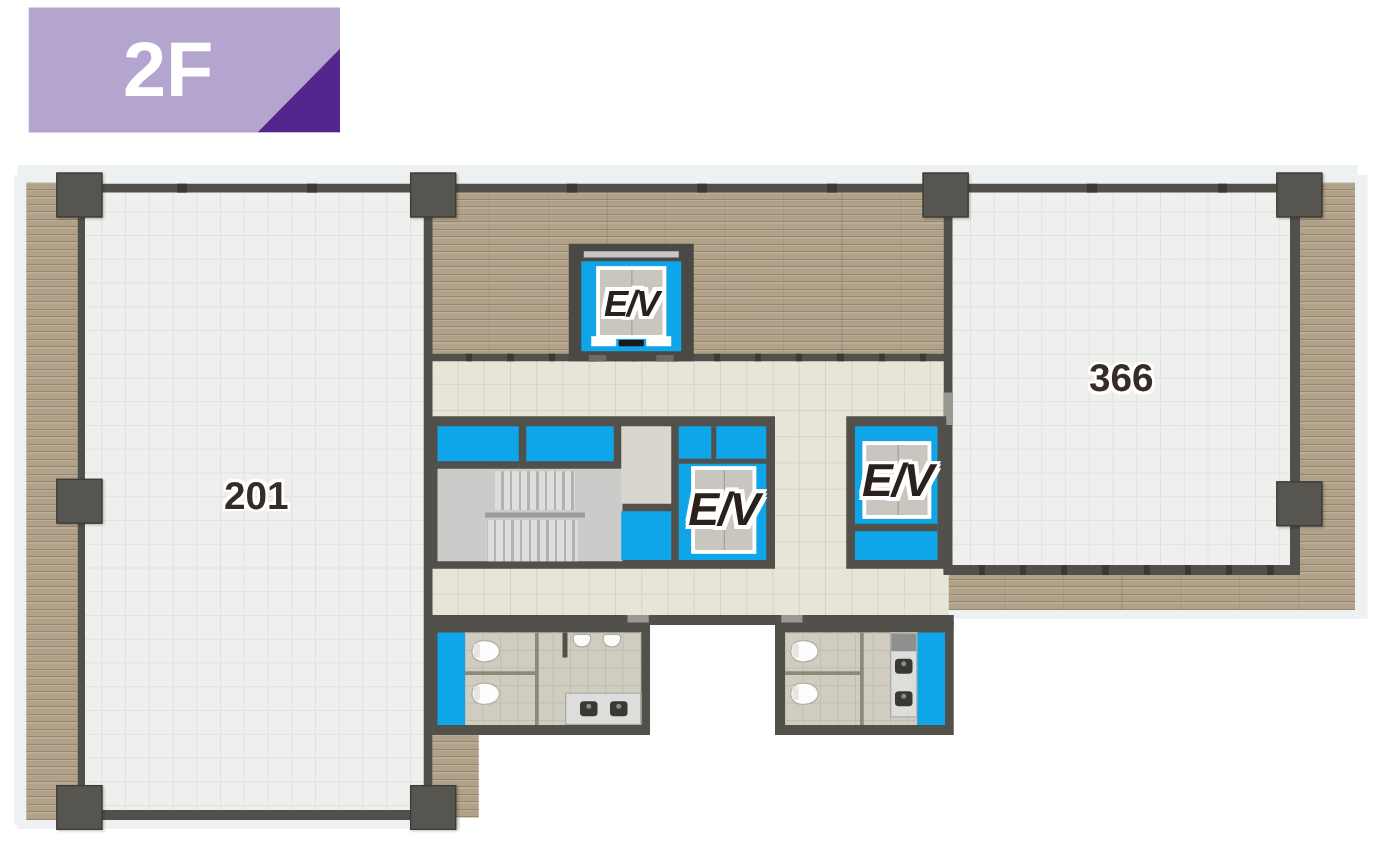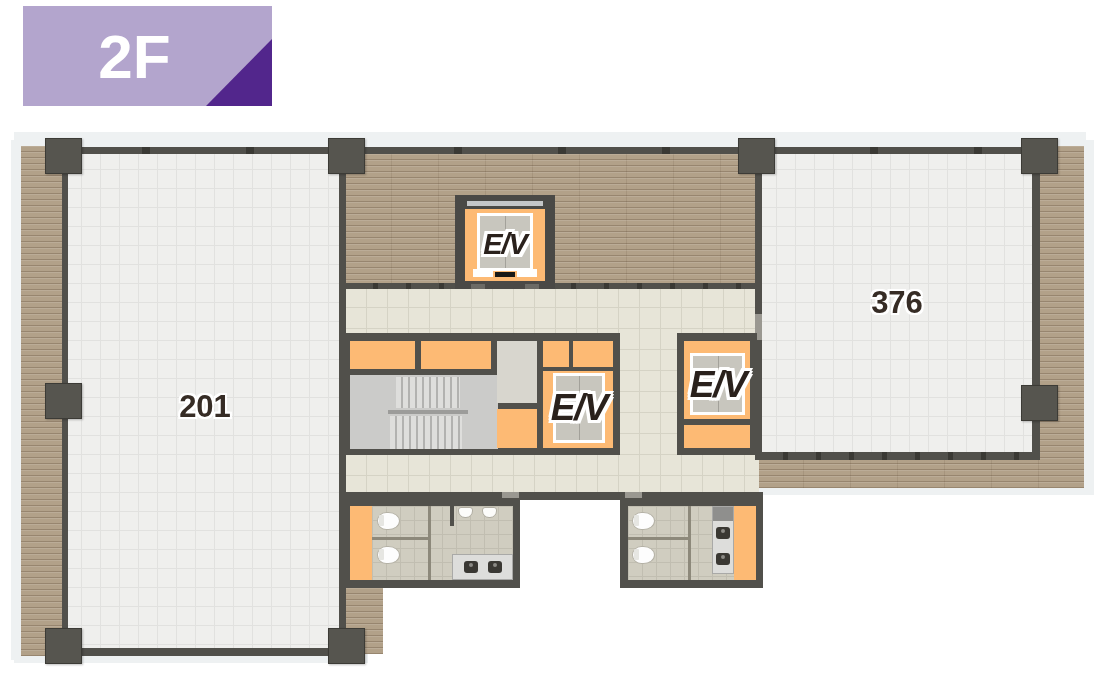--- a/index.html
+++ b/index.html
@@ -30,21 +30,21 @@
         background-image:linear-gradient(#d5d3c5 1px,transparent 1px),
                          linear-gradient(90deg,#d5d3c5 1px,transparent 1px);
         background-size:21px 21px;}
   .bathtile{position:absolute;background:#d0cdc0;
         background-image:linear-gradient(#c1beb1 1px,transparent 1px),
                          linear-gradient(90deg,#c1beb1 1px,transparent 1px);
         background-size:14px 14px;}
   .wall{position:absolute;background:#51504b;}
   .ticks{background-image:repeating-linear-gradient(90deg,transparent 0 96px,#3a3934 96px 104px);}
   .smallticks{background-image:repeating-linear-gradient(90deg,transparent 0 28px,#3a3934 28px 33px);}
-  .black{position:absolute;background:#fdba74;}
+  .black{position:absolute;background:#0ea5e9;}
   .col{position:absolute;width:37px;height:36px;background:#56554f;border:1px solid #3c3b36;
        box-sizing:border-box;box-shadow:1px 1px 2px rgba(0,0,0,.25);}
   .doorseg{position:absolute;background:#9a9891;}
 
   .stairs{position:absolute;background:#cbcbc9;}
   .flight{position:absolute;background:repeating-linear-gradient(90deg,#dededc 0 5px,#b2b2b0 5px 7px);}
   .carbox{position:absolute;border:3px solid #ffffff;background:#c8c6be;box-sizing:border-box;}
   .carbox::before{content:"";position:absolute;top:0;bottom:0;left:50%;width:1px;background:#a3a19a;}
 
   .toilet{position:absolute;width:23px;height:18px;background:#fdfdfd;border:1px solid #b4b1a5;
@@ -184,17 +184,17 @@
 
     <div class="col" style="left:45px;top:138px;"></div>
     <div class="col" style="left:328px;top:138px;"></div>
     <div class="col" style="left:738px;top:138px;"></div>
     <div class="col" style="left:1021px;top:138px;"></div>
     <div class="col" style="left:45px;top:383px;"></div>
     <div class="col" style="left:45px;top:628px;"></div>
     <div class="col" style="left:328px;top:628px;"></div>
     <div class="col" style="left:1021px;top:385px;"></div>
 
-    <span class="roomlabel" style="left:205px;top:407px;">201</span>
-    <span class="roomlabel" style="left:897px;top:303px;">376</span>
+    <span class="roomlabel" style="left:205px;top:397px;">201</span>
+    <span class="roomlabel" style="left:897px;top:303px;">366</span>
 
   </div>
 </div>
 
 </body></html>

